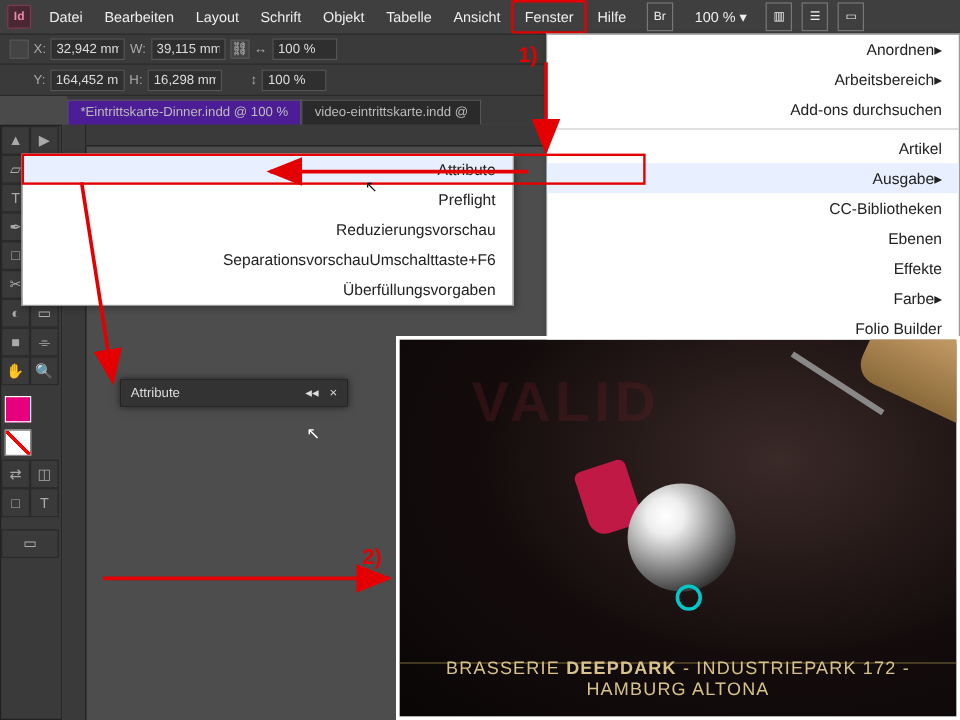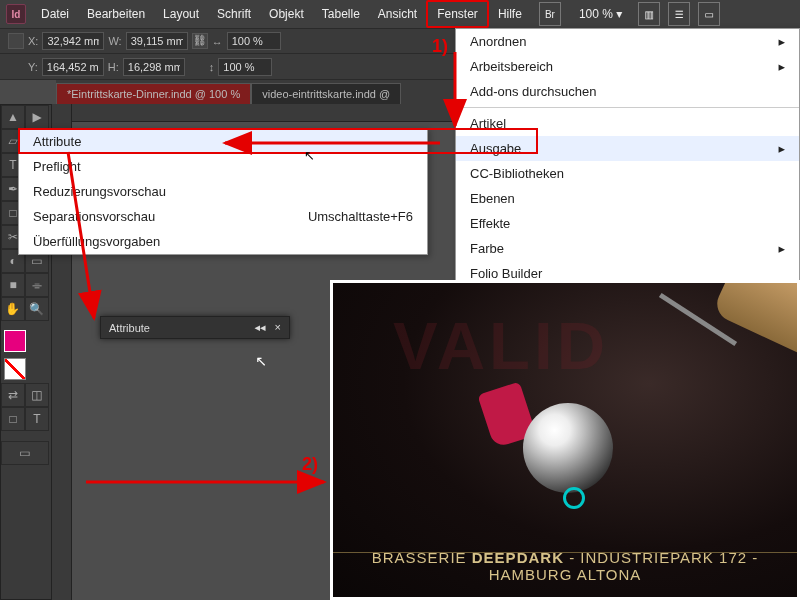--- a/index.html
+++ b/index.html
@@ -12,36 +12,36 @@
   .menubox{width:22px;height:24px;border:1px solid #777;margin-left:8px;display:flex;align-items:center;justify-content:center;font-size:10px;}
   .zoom{margin-left:12px;padding:2px 6px;}
   
   .controlbar{height:26px;background:#3a3a3a;border-top:1px solid #2a2a2a;border-bottom:1px solid #2a2a2a;display:flex;align-items:center;gap:4px;padding:2px 8px;font-size:11px;}
   .ctl-lbl{color:#aaa;}
   .ctl-ico{width:16px;height:16px;background:#444;border:1px solid #555;}
   .ctl-field{background:#2f2f2f;border:1px solid #555;color:#ddd;padding:2px 4px;width:62px;font-size:11px;}
   .controlbar2{height:26px;background:#3a3a3a;border-bottom:1px solid #2a2a2a;display:flex;align-items:center;gap:4px;padding:2px 8px;font-size:11px;}
   
   .tabbar{height:24px;background:#3a3a3a;margin-left:56px;display:flex;align-items:flex-end;}
-  .tab{background:#7f1d1d;color:#bbb;font-size:11px;padding:4px 10px;border-top:1px solid #555;border-left:1px solid #555;border-right:1px solid #555;}
+  .tab{background:#4c1d95;color:#bbb;font-size:11px;padding:4px 10px;border-top:1px solid #555;border-left:1px solid #555;border-right:1px solid #555;}
   .tab.active{background:#2a2a2a;}
   
   .toolbox{position:absolute;left:0;top:104px;width:52px;height:496px;background:#3a3a3a;border:1px solid #222;display:flex;flex-wrap:wrap;align-content:flex-start;}
   .tool{width:24px;height:24px;border:1px solid #2a2a2a;display:flex;align-items:center;justify-content:center;color:#aaa;font-size:12px;}
   .swatch{width:22px;height:22px;margin:3px;background:#e6007e;border:1px solid #fff;}
   .swatch-none{width:22px;height:22px;margin:3px;background:#fff;position:relative;border:1px solid #888;}
   .swatch-none::after{content:"";position:absolute;left:0;top:0;right:0;bottom:0;background:linear-gradient(to top right,transparent 45%,red 45%,red 55%,transparent 55%);}
   
   .canvas{position:absolute;left:52px;top:104px;right:0;bottom:0;background:#4d4d4d;}
   .ruler-h{position:absolute;left:20px;top:0;right:0;height:18px;background:#3a3a3a;border-bottom:1px solid #222;}
   .ruler-v{position:absolute;left:0;top:0;width:20px;bottom:0;background:#3a3a3a;border-right:1px solid #222;color:#888;font-size:8px;display:flex;flex-direction:column;align-items:center;}
   .ruler-v span{margin-top:46px;writing-mode:horizontal-tb;}
   
   .dropdown{position:absolute;background:#fff;border:1px solid #999;box-shadow:2px 2px 6px rgba(0,0,0,.3);font-size:13px;color:#222;}
-  .dd-item{display:flex;justify-content:space-between;padding:5px 14px;white-space:nowrap;}
+  .dd-item{display:flex;justify-content:flex-end;padding:5px 14px;white-space:nowrap;}
   .dd-item.hl{background:#e8f0ff;}
   .dd-sep{height:1px;background:#ccc;margin:3px 0;}
   .submenu{position:absolute;left:18px;top:128px;width:410px;background:#fff;border:1px solid #999;box-shadow:2px 2px 6px rgba(0,0,0,.3);font-size:13px;color:#222;}
   .submenu .dd-item.sel{background:#e8f0ff;}
   
   .attr-panel{position:absolute;left:100px;top:316px;width:190px;background:#3f3f3f;border:1px solid #222;box-shadow:0 0 6px rgba(0,0,0,.6);}
   .attr-hdr{background:#333;padding:4px 8px;font-size:11px;color:#ddd;display:flex;justify-content:space-between;align-items:center;}
   .attr-body{padding:8px 10px;font-size:11px;color:#aaa;}
   .attr-body label{display:flex;align-items:center;gap:6px;margin:5px 0;}
   .attr-body input{accent-color:#888;}
@@ -49,21 +49,21 @@
   
   .preview{position:absolute;right:0;top:280px;width:470px;height:320px;background:radial-gradient(ellipse at 68% 32%,#3a2a28 0%,#140c0c 55%,#0a0606 100%);border:3px solid #fff;overflow:hidden;}
   .prev-txt{position:absolute;left:0;right:0;bottom:14px;text-align:center;color:#d6c28a;font-size:15px;letter-spacing:1px;font-family:"Arial Narrow",sans-serif;}
   .prev-txt b{font-weight:bold;margin-top:28px;}
   .prev-line{position:absolute;left:0;right:0;bottom:44px;height:1px;background:#6b5a35;}
   .ball{position:absolute;left:190px;top:120px;width:90px;height:90px;border-radius:50%;background:radial-gradient(circle at 35% 30%,#fff 0%,#eee 18%,#bbb 35%,#333 78%,#000 100%);}
   .ball::after{content:"";position:absolute;left:40px;top:84px;width:16px;height:16px;border:3px solid #00c8c8;border-radius:50%;}
   .pinkbit{position:absolute;left:152px;top:104px;width:44px;height:56px;background:#c01946;border-radius:6px 6px 14px 14px;transform:rotate(-18deg);}
   .cork{position:absolute;right:-34px;top:-14px;width:110px;height:70px;background:linear-gradient(#caa06a,#8a6a3a);border-radius:18px;transform:rotate(25deg);}
   .screw{position:absolute;right:54px;top:34px;width:90px;height:5px;background:#888;transform:rotate(33deg);}
-  .faint{position:absolute;top:24px;left:60px;font-size:67px;font-weight:900;color:rgba(120,30,40,.25);letter-spacing:4px;}
+  .faint{position:absolute;top:24px;left:60px;font-size:47px;font-weight:900;color:rgba(120,30,40,.25);letter-spacing:4px;}
   
   .ann{position:absolute;color:#e40000;font-size:18px;font-weight:bold;}
   .arrow{position:absolute;pointer-events:none;}
   .redbox{position:absolute;border:2px solid #e40000;}
 </style>
 </head>
 <body>
 
 <div class="menubar">
   <div class="id-logo">Id</div>

